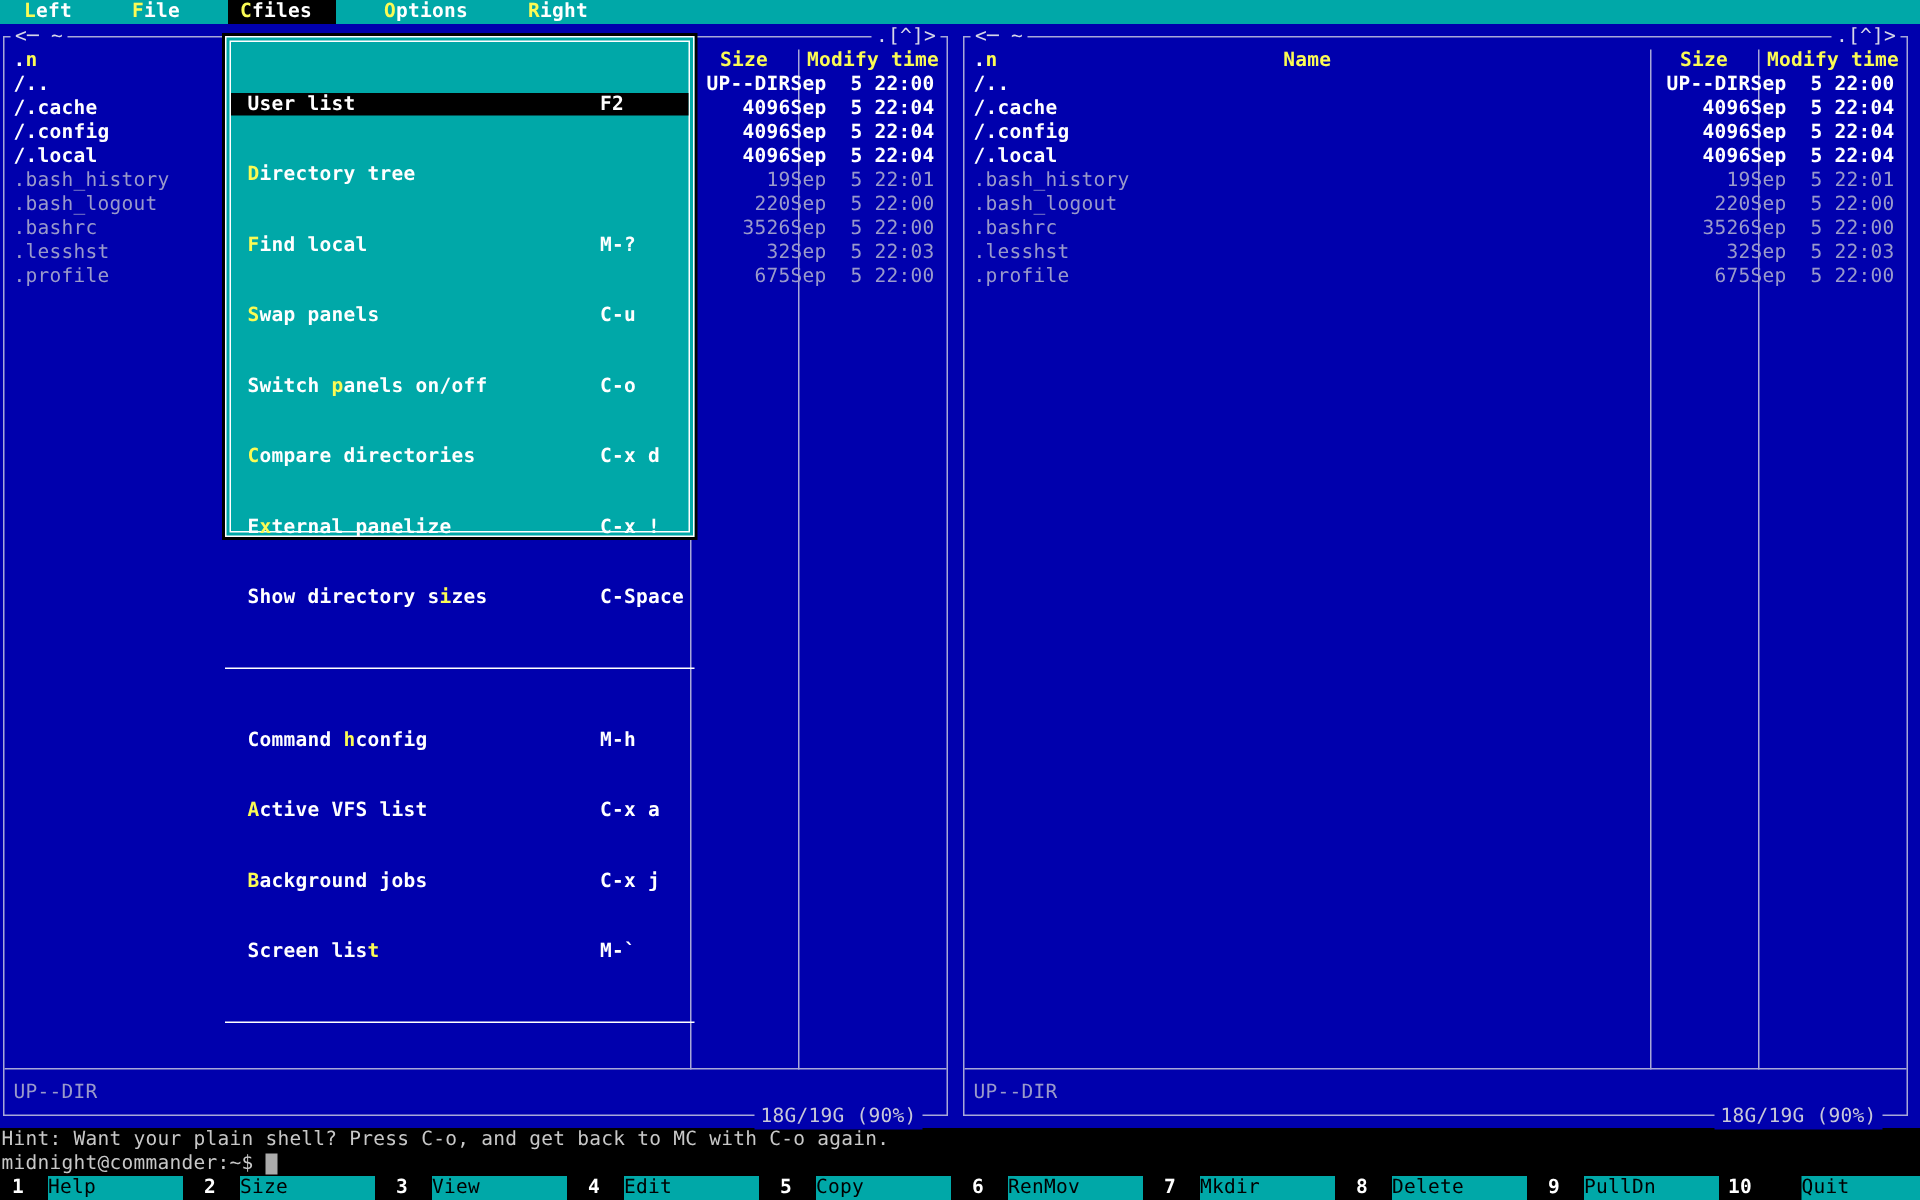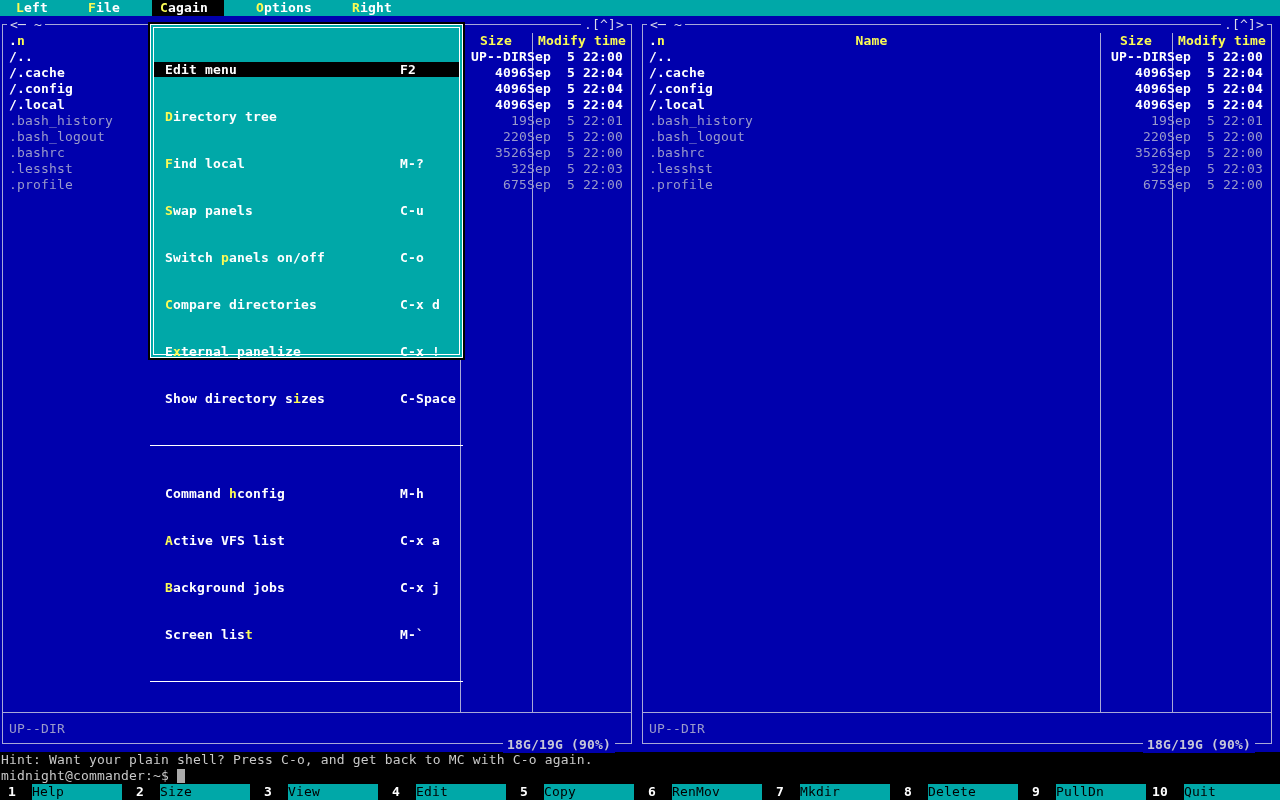--- a/index.html
+++ b/index.html
@@ -30,53 +30,53 @@
   .hdr-name { left:0; width:457px; text-align:center; }
   .hdr-size { left:462px; width:62px; text-align:center; }
   .hdr-time { left:535px; }
   .frow { height:16px; }
   .fname { left:6px; width:448px; overflow:hidden; }
   .fsize { left:462px; width:62px; text-align:right; }
   .ftime { left:524px; }
   .dir   { color:#FFFFFF; font-weight:bold; }
   .file  { color:#9A9ACB; }
   .mini  { top:696px; left:6px; color:#9A9ACB; }
-  .free  { top:712px; right:16px; height:16px; background:#0000AD; color:#C8C8D8; padding:0 4px;font-weight:bold; }
+  .free  { top:712px; right:16px; height:16px; background:#0000AD; color:#C8C8D8; padding:0 4px; }
 
   
   #dropdown { position:absolute; left:148px; top:22px; width:317px; height:338px; background:#000; z-index:20; }
   #dropdown .inner { position:absolute; inset:2px; background:#00A8A8; border:4px double #FFFFFF; padding:2px 0 4px 0; }
   .mitem { position:relative; height:15px; line-height:15px; color:#FFFFFF; font-weight:bold; padding-left:11px; }
   .mitem .hot { color:#FBFB54; }
   .mitem .sc { position:absolute; left:246px; top:0; }
   .mitem.sel { background:#000000; }
   .mitem.sel .hot { color:#FFFFFF; }
   .msep { position:relative; height:16px; }
   .msep::after { content:""; position:absolute; left:-4px; right:-4px; top:7px; height:1px; background:#FFFFFF; }
 
   
   #hintline { position:absolute; left:1px; top:752px; height:16px; color:#C8C8C8; }
   #promptline { position:absolute; left:1px; top:768px; height:16px; color:#C8C8C8; }
   #cursor { position:absolute; left:177px; top:769px; width:8px; height:14px; background:#ABABAB; }
   #keybar { position:absolute; left:0; top:784px; width:1280px; height:16px; background:#000; }
   .kcell { position:absolute; top:0; height:16px; width:128px; }
   .knum { position:absolute; left:0; top:0; width:16px; height:16px; text-align:right; color:#FFFFFF; font-weight:bold; }
   .klabel { position:absolute; left:32px; top:0; right:6px; height:16px; background:#00A8A8; color:#000000; }
-  .kcell:last-child .klabel { right:0; }
+  .kcell:last-child .klabel { right:0;margin-left:17px; }
 </style>
 </head>
 <body>
 
 
 
 
 <div id="menubar">
   <span class="mb-item" style="left:16px"><span class="hk">L</span><span>eft</span></span>
   <span class="mb-item" style="left:88px"><span class="hk">F</span><span>ile</span></span>
-  <span class="mb-item" id="mb-command"><span class="hk">C</span><span>again</span></span>
+  <span class="mb-item" id="mb-command"><span class="hk">C</span><span>files</span></span>
   <span class="mb-item" style="left:256px"><span class="hk">O</span><span>ptions</span></span>
   <span class="mb-item" style="left:352px"><span class="hk">R</span><span>ight</span></span>
 </div>
 
 
 <div id="panelarea">
 
   <div class="panel" id="panel-left">
     <span class="ptl">&lt;─ ~</span>
     <span class="ptr">.[^]&gt;</span>
@@ -124,21 +124,21 @@
     <div class="frow file" style="top:152px"><span class="fname" style="position:absolute">.profile</span><span class="fsize" style="position:absolute">675</span><span class="ftime" style="position:absolute">Sep  5 22:00</span></div>
 
     <span class="mini">UP--DIR</span>
     <span class="free">18G/19G (90%)</span>
   </div>
 </div>
 
 
 <div id="dropdown">
   <div class="inner">
-    <div class="mitem sel"><span>Edit menu</span><span class="hot"></span><span></span><span class="sc">F2</span></div>
+    <div class="mitem sel"><span>User list</span><span class="hot"></span><span></span><span class="sc">F2</span></div>
     <div class="mitem"><span></span><span class="hot">D</span><span>irectory tree</span><span class="sc"></span></div>
     <div class="mitem"><span></span><span class="hot">F</span><span>ind local</span><span class="sc">M-?</span></div>
     <div class="mitem"><span></span><span class="hot">S</span><span>wap panels</span><span class="sc">C-u</span></div>
     <div class="mitem"><span>Switch </span><span class="hot">p</span><span>anels on/off</span><span class="sc">C-o</span></div>
     <div class="mitem"><span></span><span class="hot">C</span><span>ompare directories</span><span class="sc">C-x d</span></div>
     <div class="mitem"><span>E</span><span class="hot">x</span><span>ternal panelize</span><span class="sc">C-x !</span></div>
     <div class="mitem"><span>Show directory s</span><span class="hot">i</span><span>zes</span><span class="sc">C-Space</span></div>
     <div class="msep"></div>
     <div class="mitem"><span>Command </span><span class="hot">h</span><span>config</span><span class="sc">M-h</span></div>
     <div class="mitem"><span></span><span class="hot">A</span><span>ctive VFS list</span><span class="sc">C-x a</span></div>

